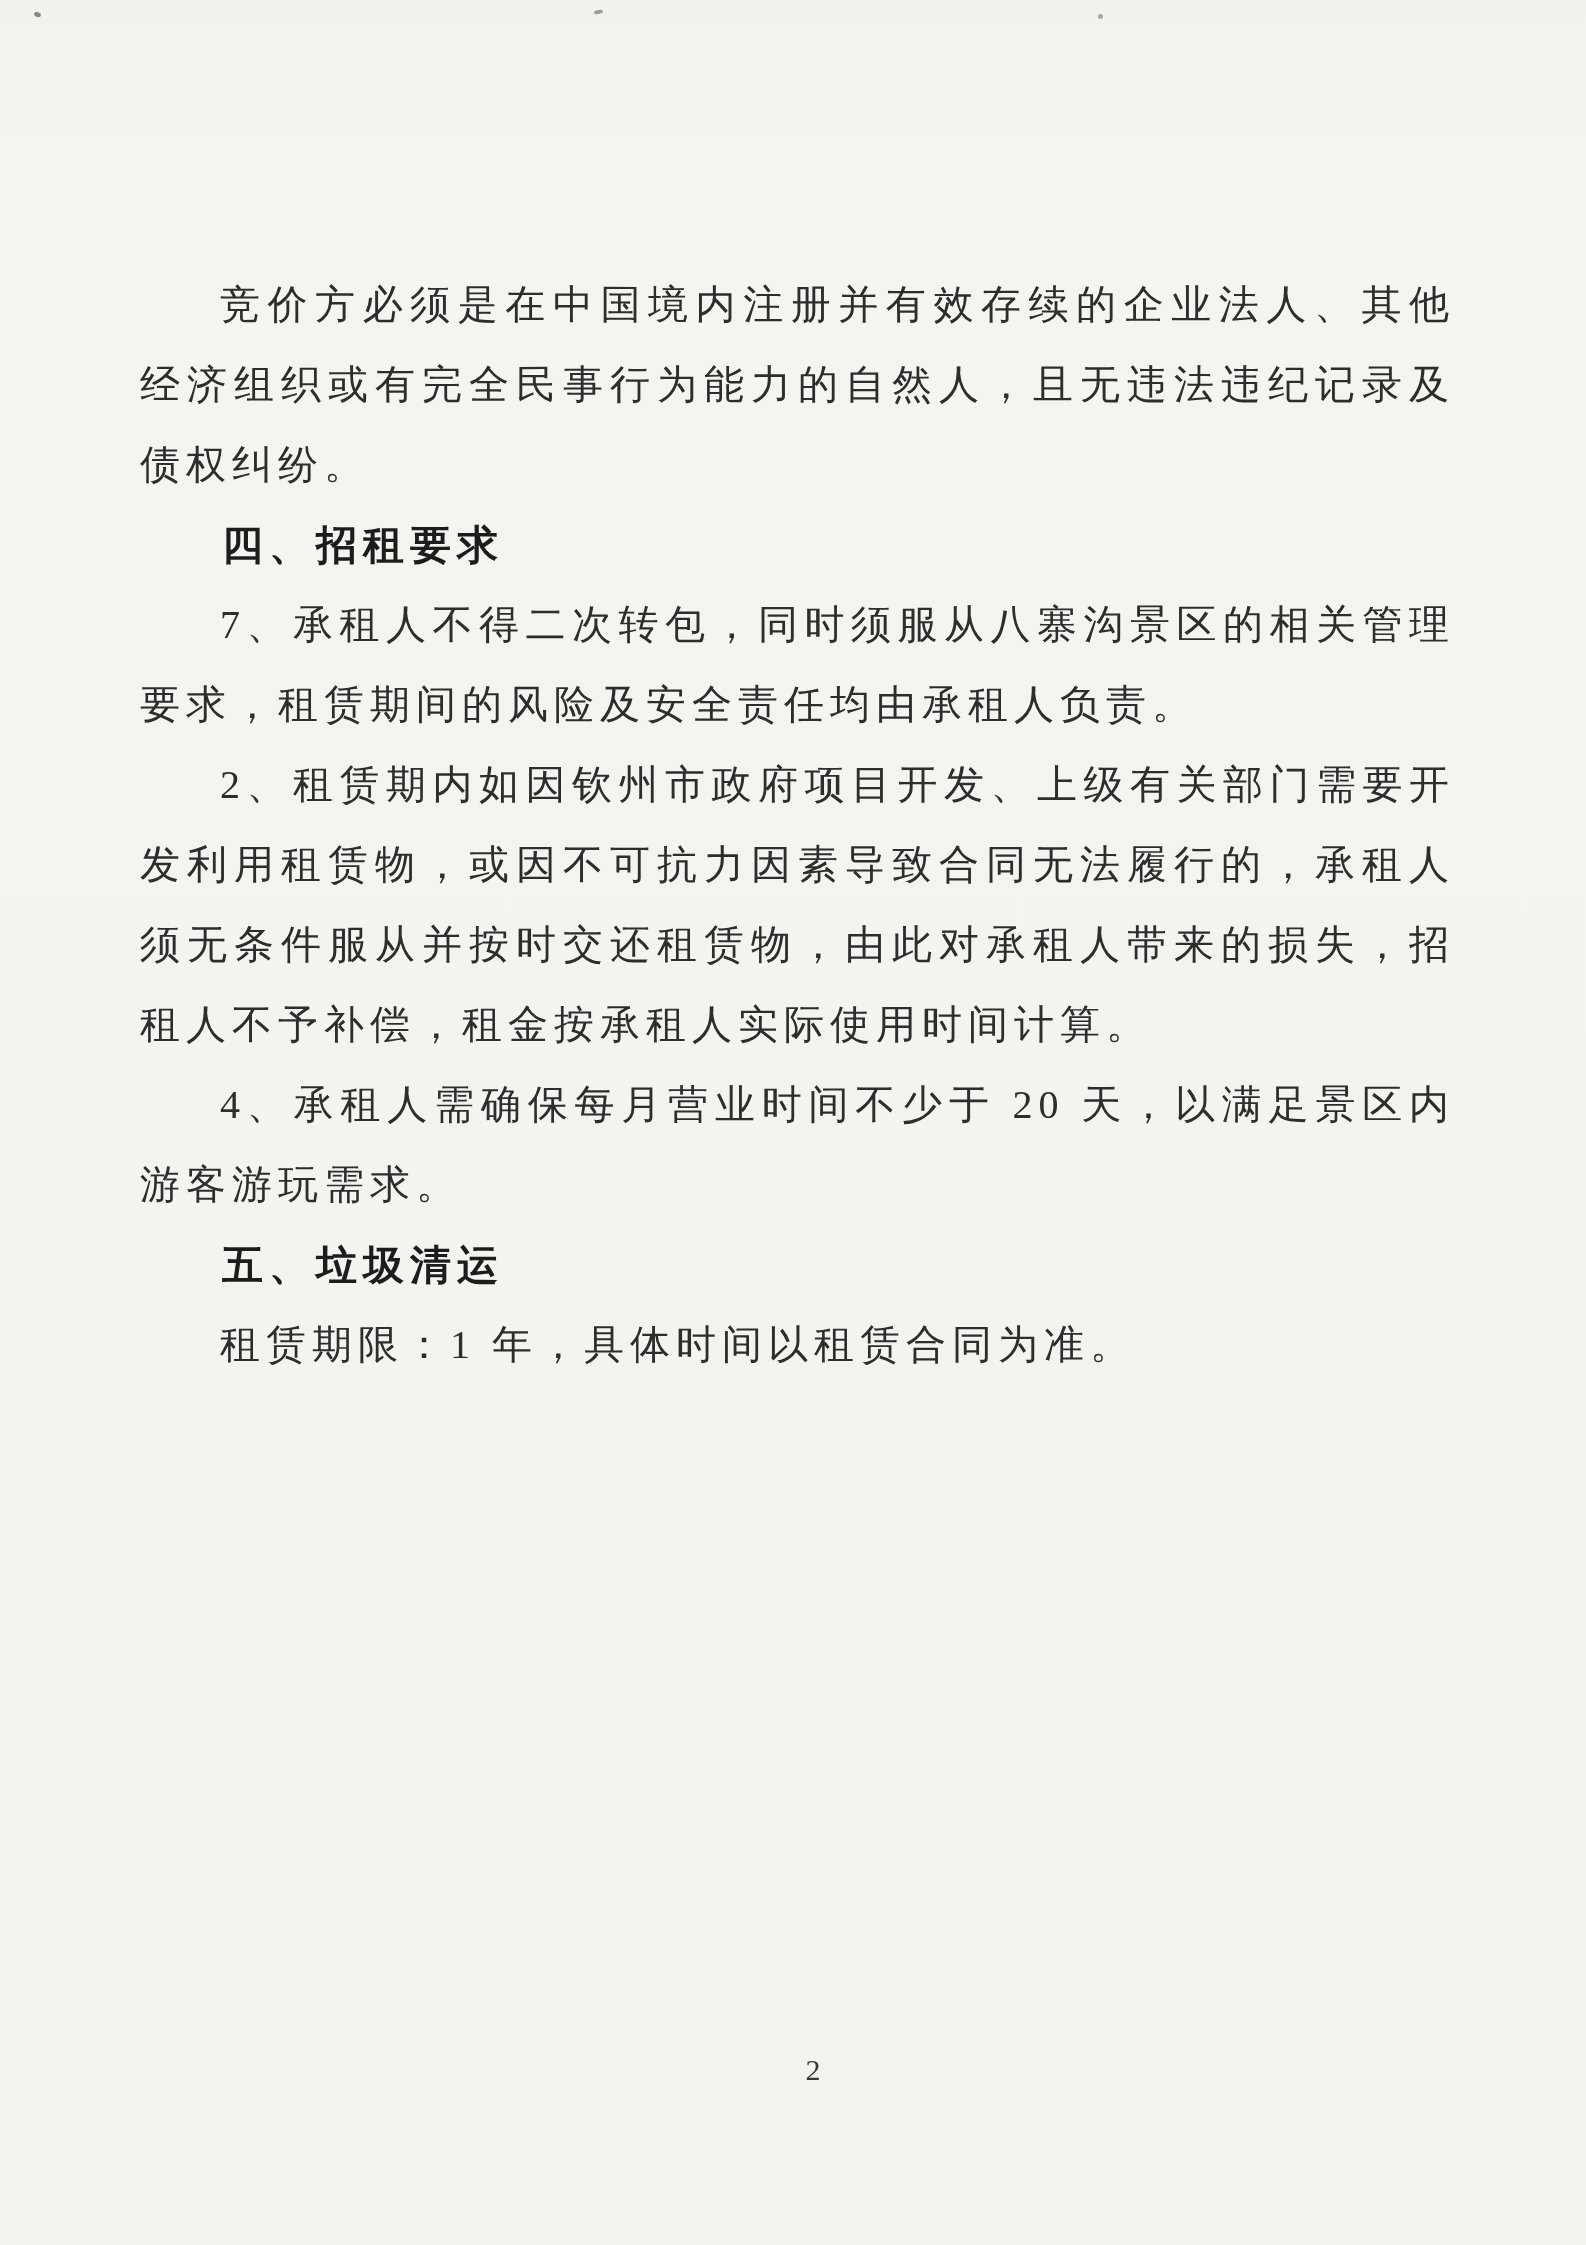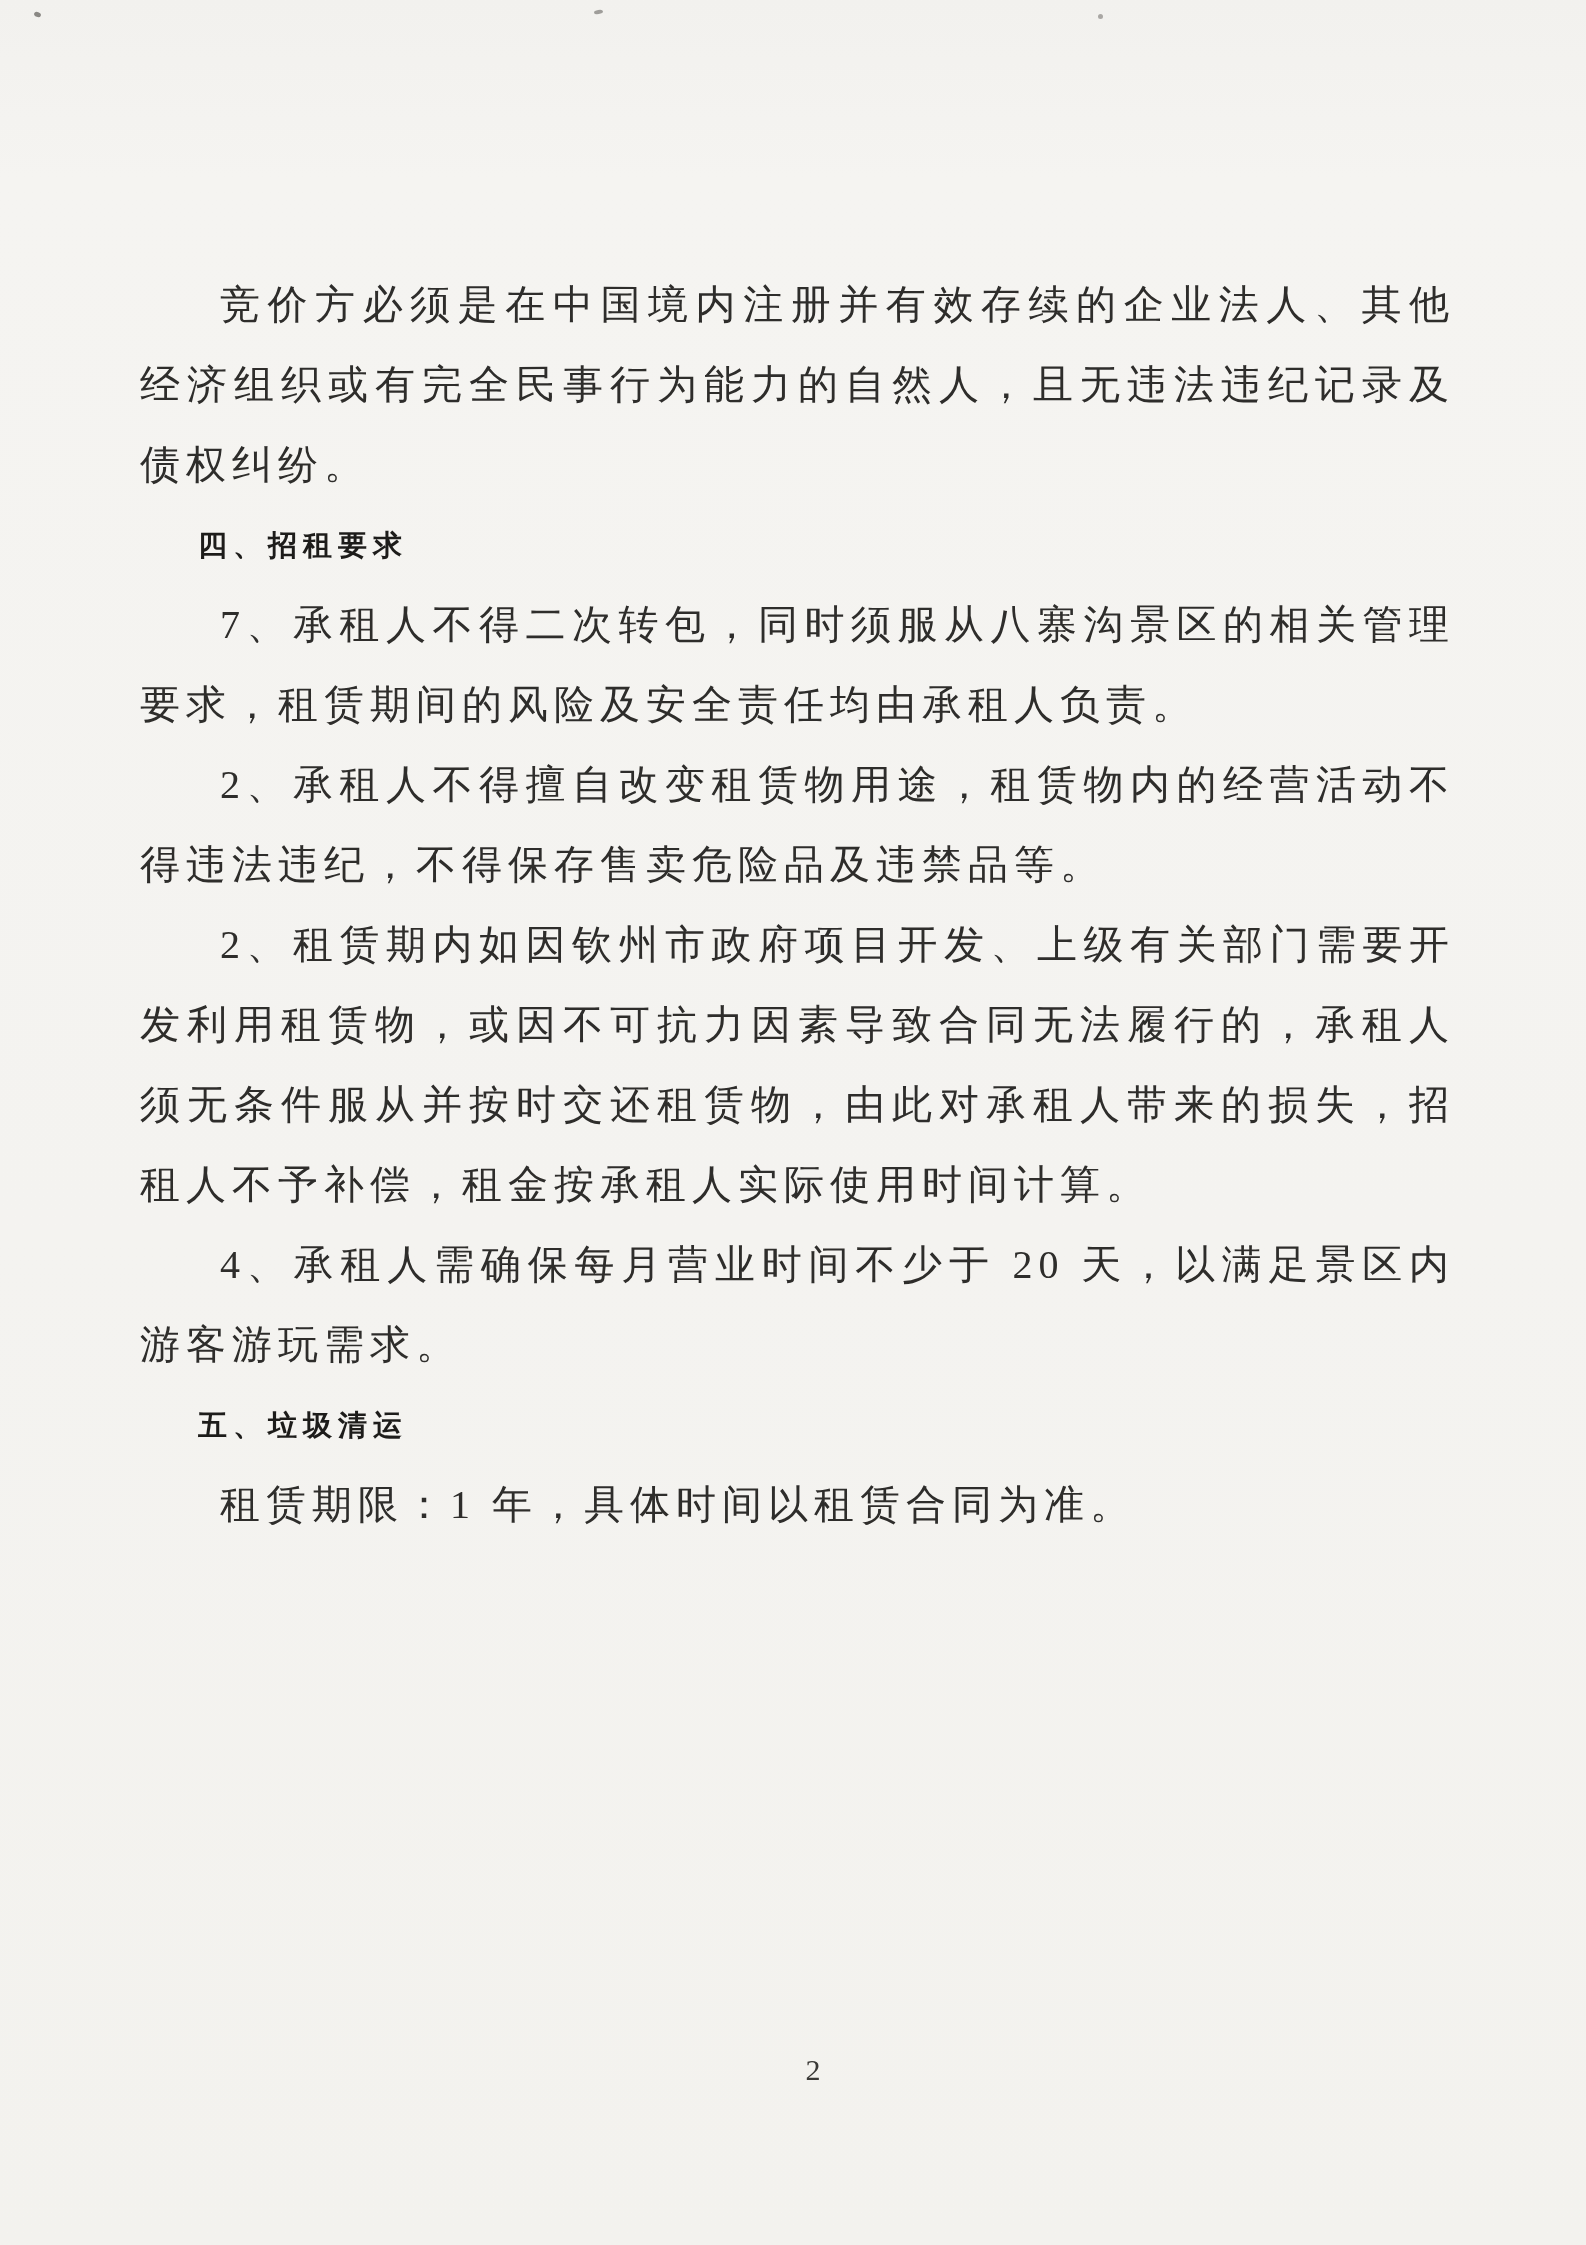--- a/index.html
+++ b/index.html
@@ -30,21 +30,21 @@
     text-align: justify;
   }
   .doc-body p.paragraph {
     margin: 0;
     text-indent: 2em;
     font-weight: 400;
   }
   .doc-body h2.heading {
     margin: 0;
     text-indent: 2em;
-    font-size: 29px;
+    font-size: 41px;
     line-height: 80px;
     letter-spacing: 6px;
     font-weight: 700;
     color: #1d1c1a;
     font-family: "Liberation Sans", "DejaVu Sans", sans-serif;
   }
   .page-number {
     position: absolute;
     top: 2050px;
     left: 0;
@@ -71,21 +71,20 @@
 <div class="page">
   <span class="speck s1"></span>
   <span class="speck s2"></span>
   <span class="speck s3"></span>
 
   <div class="doc-body">
 
   <p class="paragraph">竞价方必须是在中国境内注册并有效存续的企业法人、其他经济组织或有完全民事行为能力的自然人，且无违法违纪记录及债权纠纷。</p>
       <h2 class="heading">四、招租要求</h2>
       <p class="paragraph">7、承租人不得二次转包，同时须服从八寨沟景区的相关管理要求，租赁期间的风险及安全责任均由承租人负责。</p>
-      <p class="paragraph">2、承租人不得擅自改变租赁物用途，租赁物内的经营活动不得违法违纪，不得保存售卖危险品及违禁品等。</p>
       <p class="paragraph">2、租赁期内如因钦州市政府项目开发、上级有关部门需要开发利用租赁物，或因不可抗力因素导致合同无法履行的，承租人须无条件服从并按时交还租赁物，由此对承租人带来的损失，招租人不予补偿，租金按承租人实际使用时间计算。</p>
       <p class="paragraph">4、承租人需确保每月营业时间不少于 20 天，以满足景区内游客游玩需求。</p>
       <h2 class="heading">五、垃圾清运</h2>
       <p class="paragraph">租赁期限：1 年，具体时间以租赁合同为准。</p>
     </div>
 
   <div class="page-number">2</div>
 </div>
 
 </body></html>

